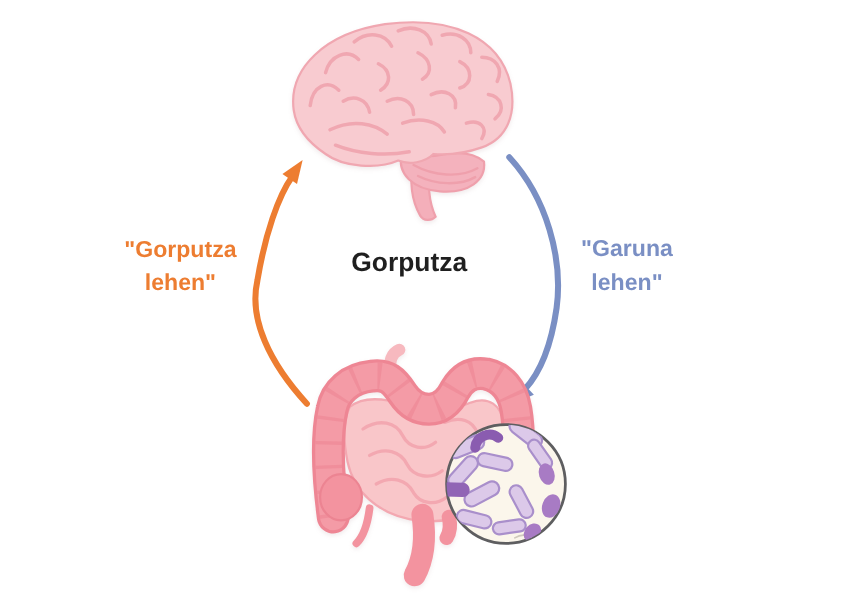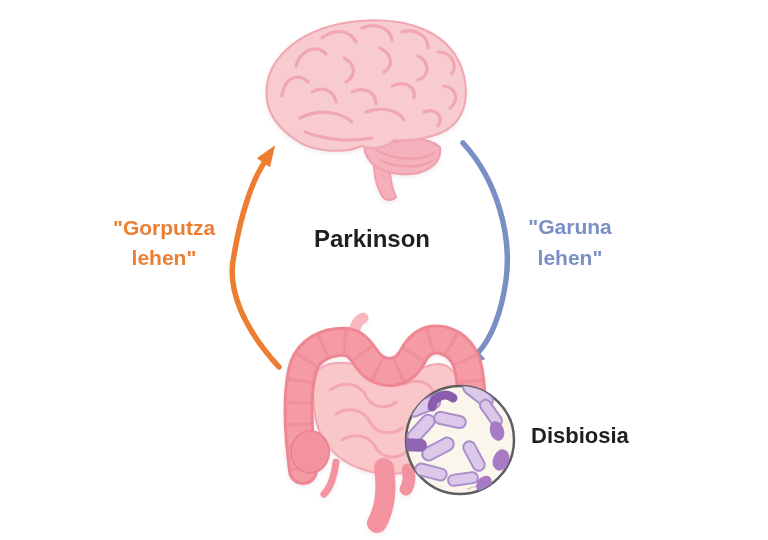--- a/index.html
+++ b/index.html
@@ -167,25 +167,22 @@
       </g>
     </g>
   </svg>
 
   <div class="label" id="label-body-first">
     <span>"Gorputza</span>
     <span>lehen"</span>
   </div>
 
   <div class="label" id="label-title">
-    <span>Parkinson</span>
+    <span>Gorputza</span>
   </div>
 
   <div class="label" id="label-brain-first">
     <span>"Garuna</span>
     <span>lehen"</span>
   </div>
 
-  <div class="label" id="label-dysbiosis">
-    <span>Disbiosia</span>
-  </div>
 
 </div>
 
 </body></html>

